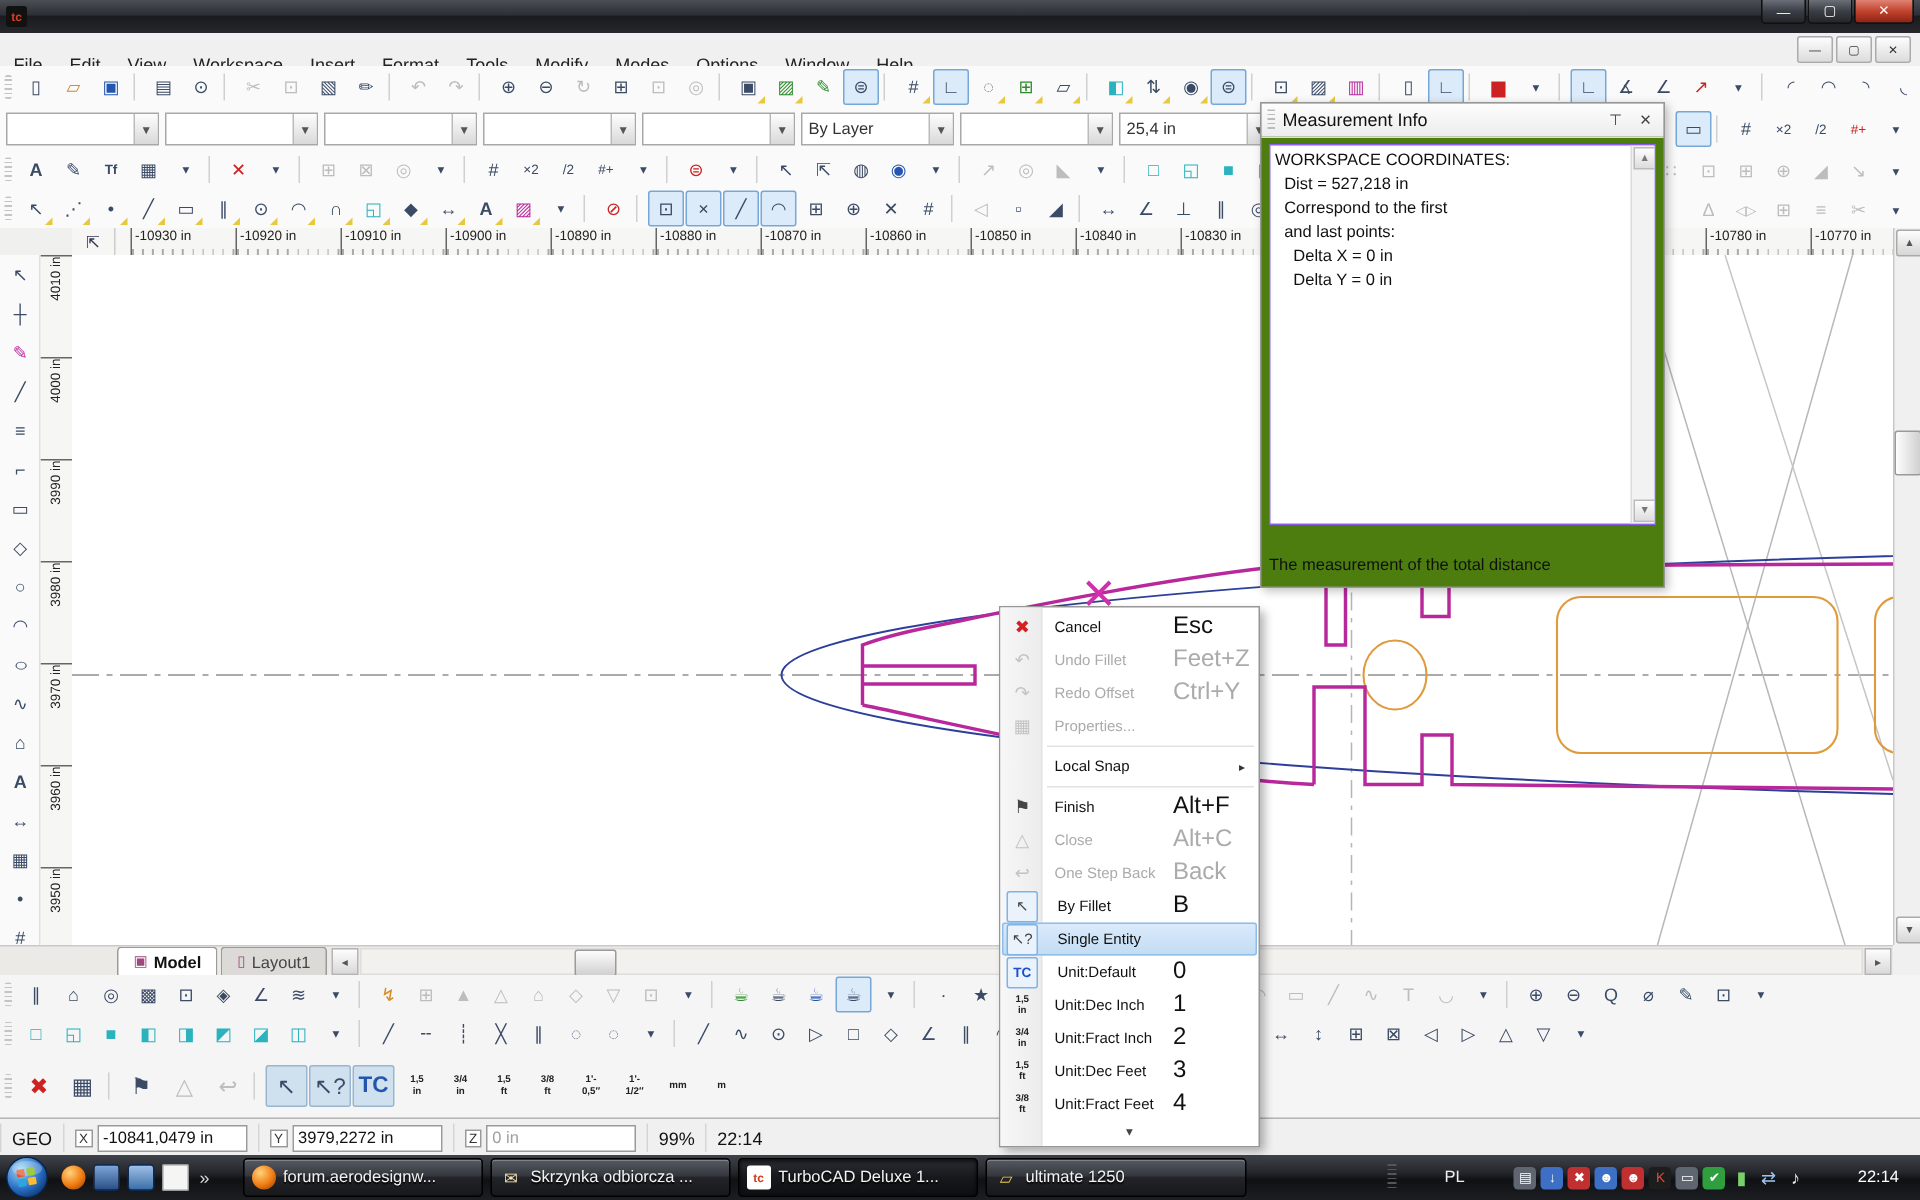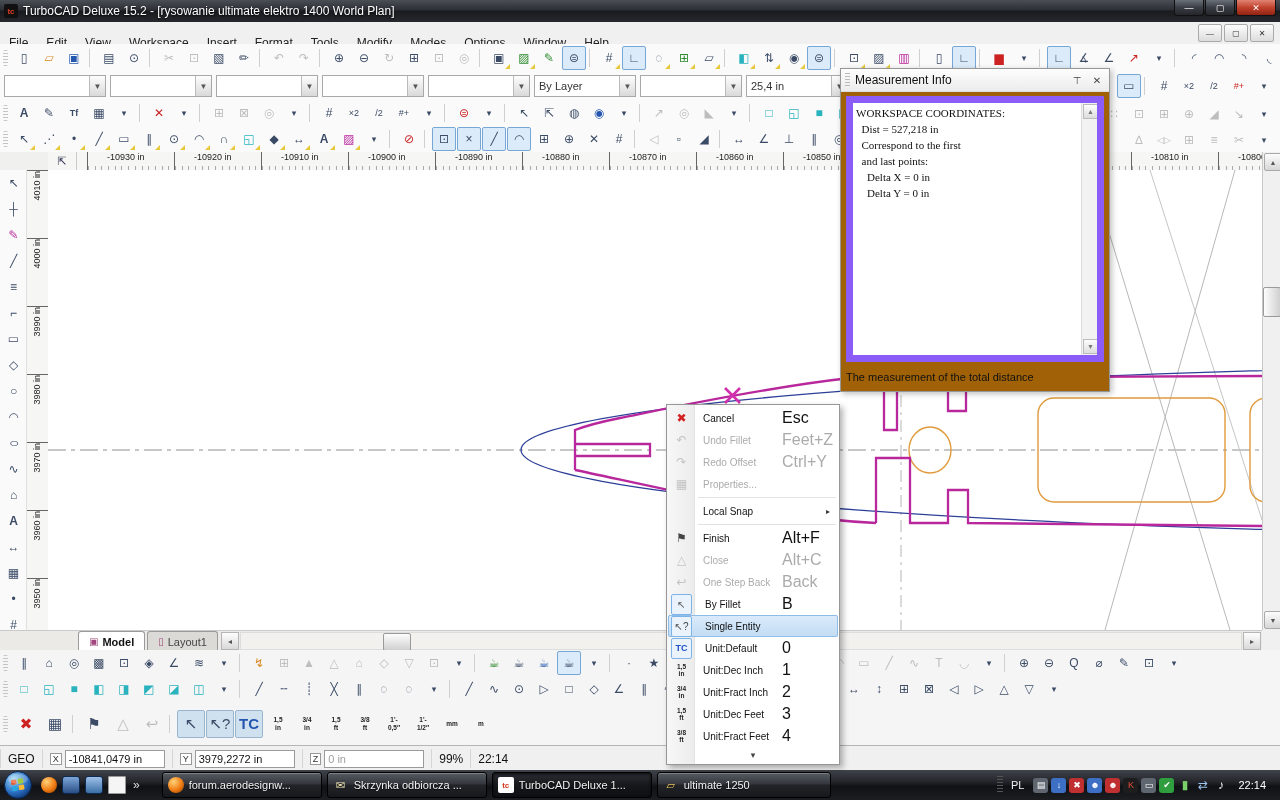--- a/index.html
+++ b/index.html
@@ -54,21 +54,21 @@
     border-left:1px solid #bbb;display:flex;align-items:center;justify-content:center;font-size:8px;color:#555;}
   .spin{width:13px;height:20px;margin-left:2px;border:1px solid #aaa;background:linear-gradient(#fdfdfd,#d9d9d9);
     display:flex;flex-direction:column;align-items:center;justify-content:center;font-size:6px;color:#555;line-height:1;}
   .rgroup{position:absolute;top:1px;display:flex;align-items:center;}
   
   #hruler{position:absolute;left:48px;top:152px;width:1214px;height:18px;background:#f6f6f4;
     border-bottom:1px solid #999;display:flex;overflow:hidden;}
   #rcorner{width:28px;height:18px;flex:none;color:#335;font-size:11px;display:flex;align-items:center;
     justify-content:center;border-right:1px solid #ccc;}
   #hlabels{display:flex;margin-left:10px;}
-  .hslot{width:67px;flex:none;font-size:9px;color:#222;border-left:1px solid #666;padding-left:19px;
+  .hslot{width:67px;flex:none;font-size:9px;color:#222;border-left:1px solid #666;padding-left:2px;
     background:repeating-linear-gradient(90deg,#aaa 0 1px,transparent 1px 6.7px);
     background-size:67px 4px;background-position:left bottom;background-repeat:repeat-x;}
   #rulerpad{position:absolute;left:0;top:152px;width:48px;height:18px;background:#f0f0ee;border-bottom:1px solid #bbb;}
   #vruler{position:absolute;left:26px;top:170px;width:22px;height:460px;background:#f6f6f4;
     border-right:1px solid #999;overflow:hidden;}
   .vslot{height:67px;border-top:1px solid #666;display:flex;align-items:flex-start;justify-content:center;}
   .vslot span{font-size:9px;color:#222;writing-mode:vertical-rl;transform:rotate(180deg);}
   
   #leftbar{position:absolute;left:0;top:170px;width:26px;height:460px;background:#fafafa;
     border-right:1px solid #e0e0e0;display:flex;flex-direction:column;align-items:center;overflow:hidden;}
@@ -125,41 +125,41 @@
     box-shadow:inset 0 1px 3px rgba(0,0,0,.8);}
   .tbtn.wider{width:162px;}
   .ticon{width:16px;height:16px;flex:none;margin-right:5px;display:flex;align-items:center;
     justify-content:center;font-size:11px;border-radius:2px;}
   .ticon.tfx{border-radius:50%;background:radial-gradient(circle at 35% 30%,#ffd27a,#f07b12 55%,#8a3a00);}
   .ticon.tmail{color:#f3e6b2;}
   .ticon.ttc{background:#fff;color:#d23c1e;font-weight:bold;font-size:8px;}
   .ticon.tfold{color:#e8c558;}
   .tlabel{font-size:11px;color:#f2f2f2;white-space:nowrap;overflow:hidden;text-overflow:ellipsis;
     text-shadow:0 1px 1px #000;}
-  #tray{margin-left:auto;display:flex;align-items:center;margin-right:6px;}
+  #tray{margin-left:auto;display:flex;align-items:center;margin-right:6px;gap:24px;}
   #trgrip{width:6px;height:18px;background:repeating-linear-gradient(180deg,#555 0 1px,transparent 1px 3px);margin-right:8px;}
   #lang{font-size:11px;color:#eee;margin-right:6px;}
   .tico{width:15px;height:15px;border-radius:3px;display:flex;align-items:center;justify-content:center;
     font-size:9px;color:#fff;flex:none;margin-left:3px;}
   .tico.tblu{background:#3d6fc4;}.tico.tred{background:#c03030;}.tico.tdrk{background:#1d1d1d;color:#e84a3a;}
   .tico.tgry{background:#5f6670;}.tico.tgrn{background:#2f9e3f;}.tico.tgrn2{background:transparent;color:#79d06a;font-size:12px;}
   .tico.tblu2{background:transparent;color:#9cc4ef;font-size:12px;}.tico.twht{background:transparent;color:#eee;font-size:12px;}
   #clock{font-size:11px;color:#fff;margin:0 8px 0 10px;}
   
-  #panel{position:absolute;left:840px;top:68px;width:268px;height:322px;background:#a16207;
+  #panel{position:absolute;left:840px;top:68px;width:268px;height:322px;background:#4d7c0f;
     border:1px solid #979797;box-shadow:2px 2px 6px rgba(0,0,0,.25);z-index:30;}
   #ptitle{height:22px;display:flex;align-items:center;border-bottom:1px solid #ddd;
     background:linear-gradient(#fdfdfd,#ececec);}
   #pgrip{width:5px;height:14px;margin:0 5px 0 4px;
     background:repeating-linear-gradient(180deg,#bbb 0 1px,transparent 1px 3px);}
   #ptext{font-size:12px;color:#111;flex:1;}
   .pbtn{width:16px;height:16px;display:flex;align-items:center;justify-content:center;
     font-size:10px;color:#444;margin-right:4px;}
   #pcontent{position:absolute;left:5px;top:27px;right:5px;height:252px;background:#fff;
-    border:7px solid #8b5cf6;overflow:hidden;font-family:Liberation Serif, serif;}
+    border:1px solid #8b5cf6;overflow:hidden;}
   #plines{position:absolute;left:3px;top:3px;right:18px;font-size:11px;color:#111;}
   .pline{white-space:pre;line-height:1.45;}
   #pscroll{position:absolute;right:0;top:0;bottom:0;width:15px;background:#f2f2f2;border-left:1px solid #ddd;}
   .psarr{width:13px;height:13px;margin:1px;display:flex;align-items:center;justify-content:center;
     font-size:7px;color:#777;background:linear-gradient(#fdfdfd,#ddd);border:1px solid #bbb;}
   #psdown{position:absolute;bottom:0;}
   #phint{position:absolute;left:5px;bottom:8px;right:5px;font-size:11px;color:#111;}
   
   #ctxmenu{position:absolute;left:666px;top:404px;width:170px;background:#fff;
     border:1px solid #979797;box-shadow:3px 3px 6px rgba(0,0,0,.3);z-index:40;padding:2px 1px;}
@@ -182,21 +182,20 @@
   .cmi.d .cmg{color:#c3c3c3;}
   .cmi.sel{background:linear-gradient(#dcebfc,#c1dcf3);outline:1px solid #8ebdea;outline-offset:-1px;border-radius:2px;}
   #cmmore{height:15px;display:flex;align-items:center;justify-content:center;font-size:9px;color:#444;
     position:relative;z-index:1;}
 </style>
 </head>
 <body>
 
 <div id="titlebar">
   <span id="appicon">tc</span>
-  <span id="wtitle">TurboCAD Deluxe 15.2 - [rysowanie ultimate elektro 1400 World Plan]</span>
   <div id="winbtns">
 
   <span class="wbtn">—</span>
       <span class="wbtn">▢</span>
       <span class="wbtn close">✕</span>
     </div>
 </div>
 
 <div id="menubar">
   <div style="display:flex">

